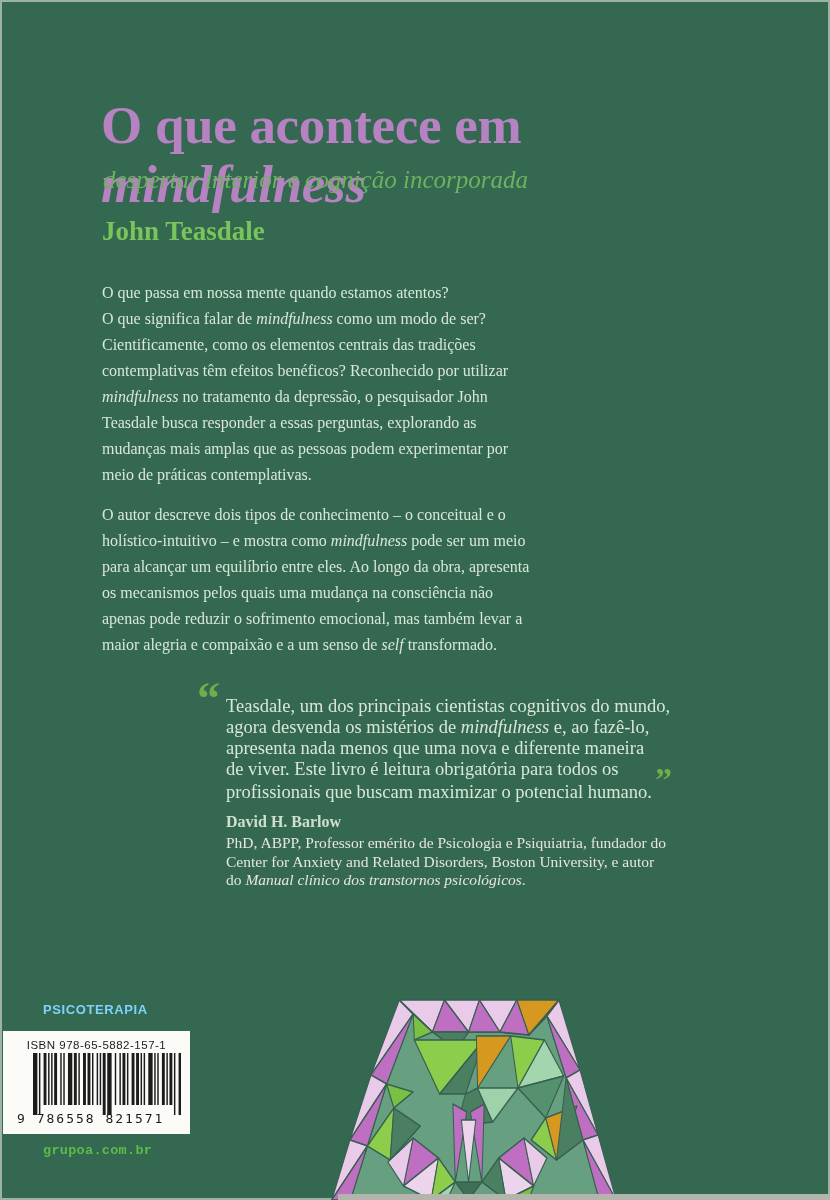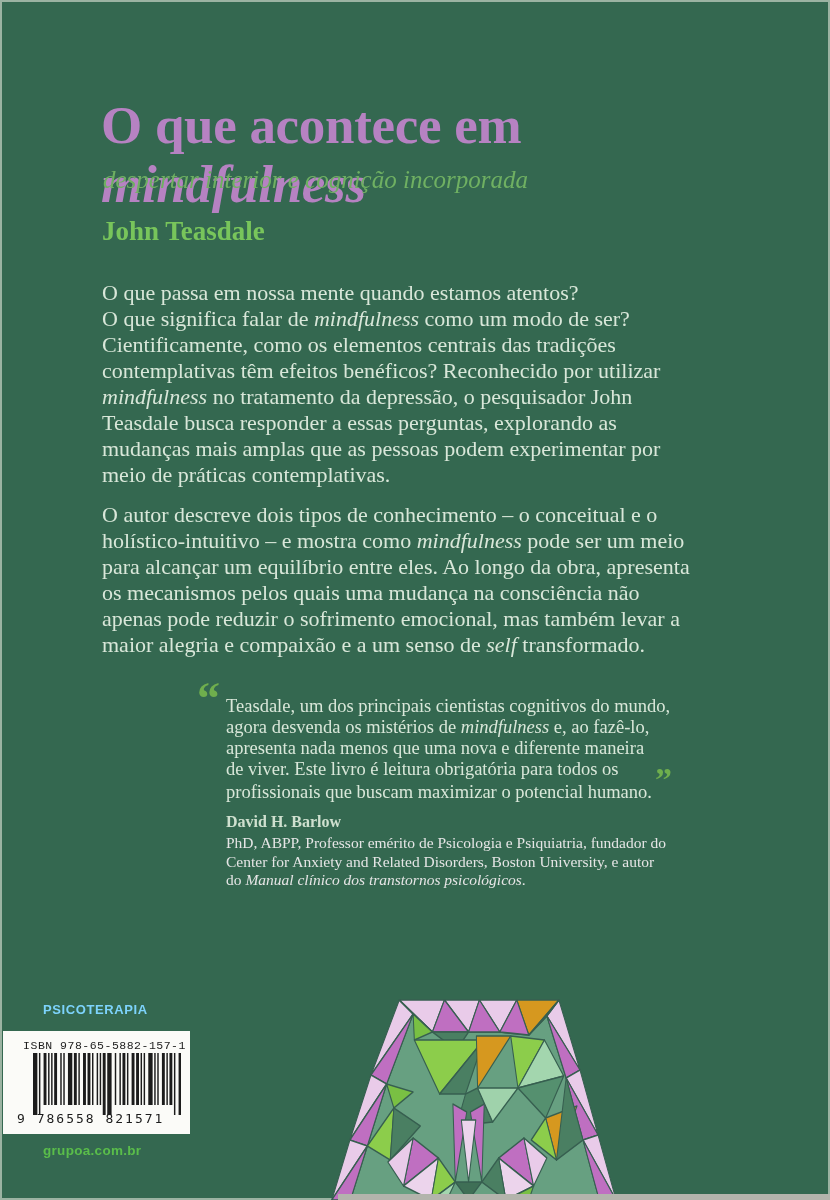--- a/index.html
+++ b/index.html
@@ -17,21 +17,21 @@
   }
   .subtitle{
     left:103px;top:166px;width:560px;
     font-size:25px;font-style:italic;color:#6fb062;
   }
   .author{
     left:102px;top:216px;width:400px;
     font-size:27px;font-weight:bold;color:#78c55b;
   }
   .bodytext{
-    width:640px;color:#d9e7d9;font-size:22px;line-height:26px;
+    width:640px;color:#d9e7d9;font-size:16px;line-height:26px;
     white-space:pre-line;
   }
   .para1{left:102px;top:280px;}
   .para2{left:102px;top:502px;}
   .quote-open{
     left:197px;top:676px;font-size:46px;color:#6fae4d;line-height:1;
     font-weight:bold;
   }
   .quote-text{
     left:226px;top:696px;width:520px;color:#d9e7d9;
@@ -48,30 +48,30 @@
     left:226px;top:834px;width:480px;font-size:15.5px;line-height:18.6px;
     color:#e5e5e5;white-space:pre-line;
   }
   .category{
     left:43px;top:1002px;
     font-family:"Liberation Sans",sans-serif;font-weight:bold;
     font-size:13px;letter-spacing:0.6px;color:#7dd3fc;
   }
   .website{
     left:43px;top:1143px;
-    font-family:Liberation Sans, sans-serif;font-weight:bold;
+    font-family:Liberation Mono, monospace;font-weight:bold;
     font-size:13.5px;letter-spacing:0.3px;color:#5abd4a;
   }
   .barcode-box{
     left:3px;top:1031px;width:187px;height:103px;background:#fbfbf8;
   }
   .isbn-label{
     position:absolute;left:0;top:8px;width:100%;text-align:center;
-    font-family:Liberation Mono, monospace;
-    font-size:11.5px;color:#1c1c1c;letter-spacing:0.5px;padding-left:8px;
+    font-family:Liberation Sans, sans-serif;
+    font-size:11.5px;color:#1c1c1c;letter-spacing:0.5px;
   }
   .bars{position:absolute;left:28px;top:22px;}
   .isbn-digits{
     position:absolute;left:14px;top:80px;width:170px;
     font-family:"DejaVu Sans Mono","Liberation Mono",monospace;
     font-size:13px;color:#1c1c1c;letter-spacing:2px;white-space:pre;
   }
   .artmed-logo{
     left:209px;top:1035px;width:90px;height:90px;border-radius:50%;
     background:#252122;border:7px solid #ffffff;

